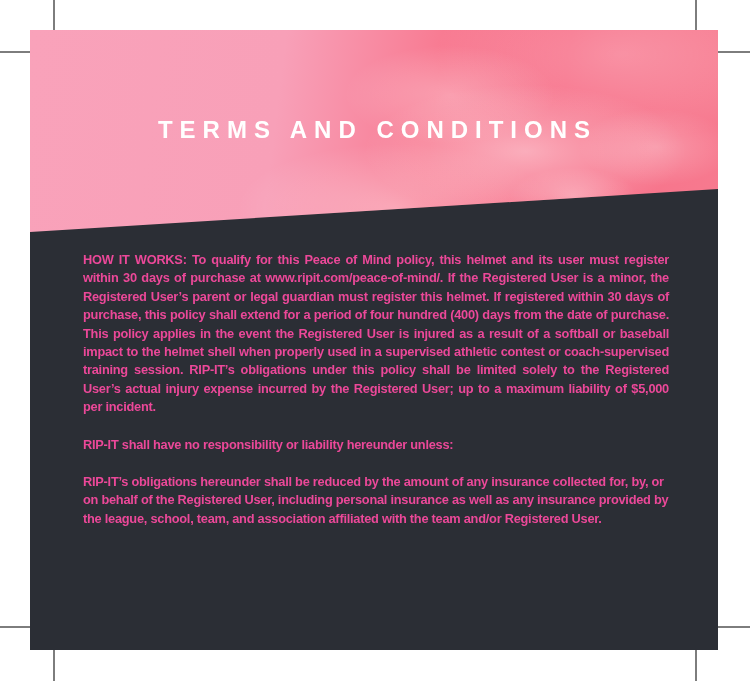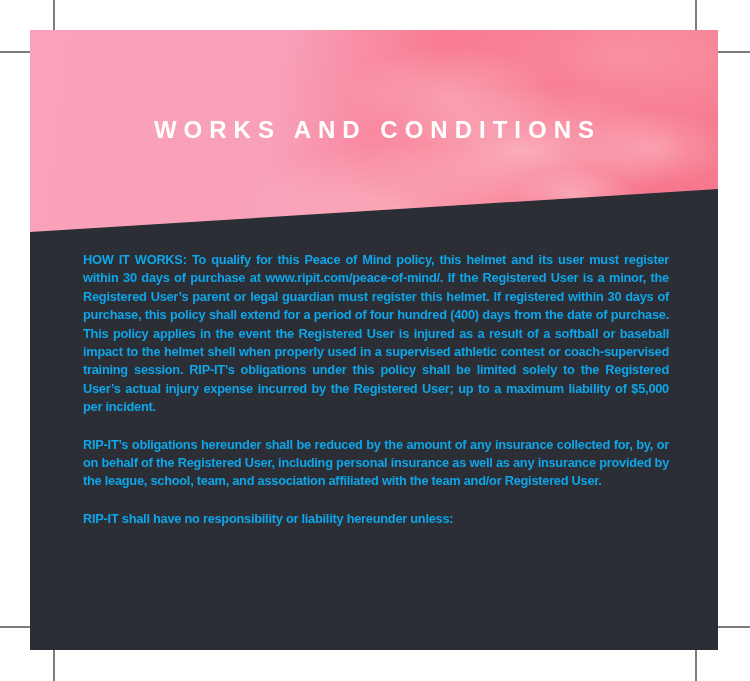--- a/index.html
+++ b/index.html
@@ -47,21 +47,21 @@
     line-height: 30px;
     letter-spacing: 7px;
     text-indent: 7px; 
   }
 
   
   .body-copy {
     position: absolute;
     left: 53px; top: 221px;
     width: 586px;
-    color: #0ea5e9;
+    color: #ec4899;
     font-weight: 700;
     font-size: 12.8px;
     line-height: 18.4px;
     letter-spacing: -0.25px;
   }
   .body-copy p {
     text-align: justify;
     margin-bottom: 19px;
   }
   .body-copy p:last-child { text-align: left; }
@@ -88,23 +88,23 @@
 <div class="crop-mark h tr-h"></div>
 <div class="crop-mark h bl-h"></div>
 <div class="crop-mark v bl-v"></div>
 <div class="crop-mark h br-h"></div>
 <div class="crop-mark v br-v"></div>
 
 <div class="card">
 
   <div class="pink-header">
     <div class="header-title">
-      <div>WORKS AND CONDITIONS</div>
+      <div>TERMS AND CONDITIONS</div>
     </div>
   </div>
 
   <div class="body-copy">
     <p>HOW IT WORKS: To qualify for this Peace of Mind policy, this helmet and its user must register within 30 days of purchase at www.ripit.com/peace-of-mind/. If the Registered User is a minor, the Registered User’s parent or legal guardian must register this helmet. If registered within 30 days of purchase, this policy shall extend for a period of four hundred (400) days from the date of purchase. This policy applies in the event the Registered User is injured as a result of a softball or baseball impact to the helmet shell when properly used in a supervised athletic contest or coach-supervised training session. RIP-IT’s obligations under this policy shall be limited solely to the Registered User’s actual injury expense incurred by the Registered User; up to a maximum liability of $5,000 per incident.</p>
+    <p>RIP-IT shall have no responsibility or liability hereunder unless:</p>
     <p>RIP-IT’s obligations hereunder shall be reduced by the amount of any insurance collected for, by, or on behalf of the Registered User, including personal insurance as well as any insurance provided by the league, school, team, and association affiliated with the team and/or Registered User.</p>
-    <p>RIP-IT shall have no responsibility or liability hereunder unless:</p>
   </div>
 
 </div>
 
 </body></html>

